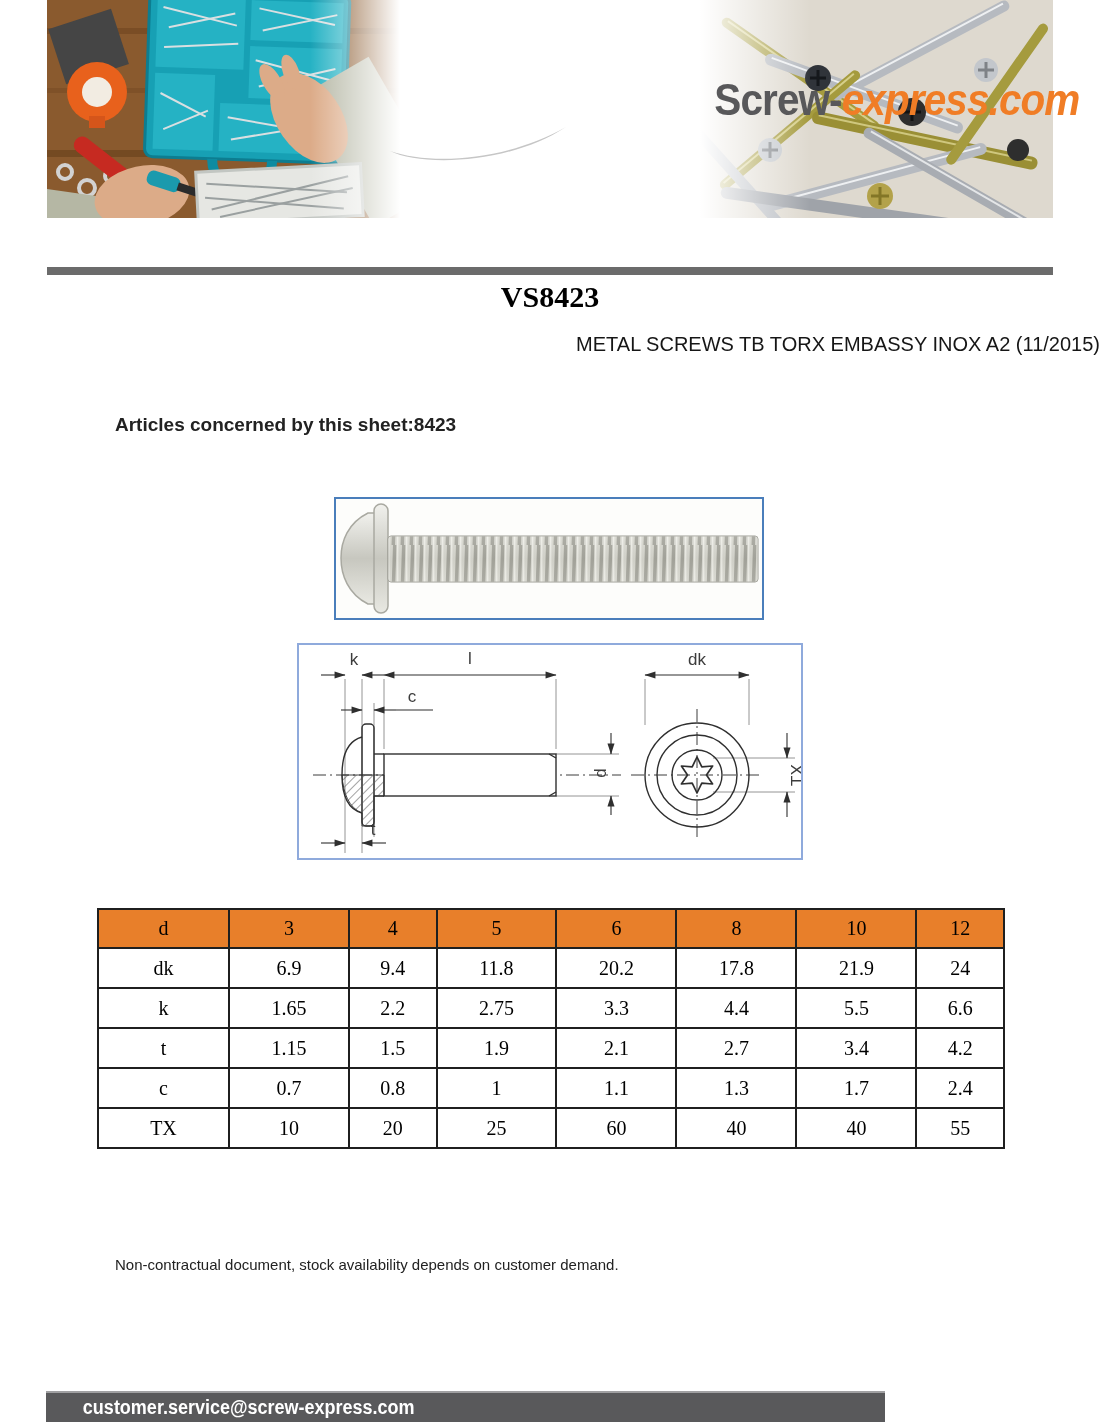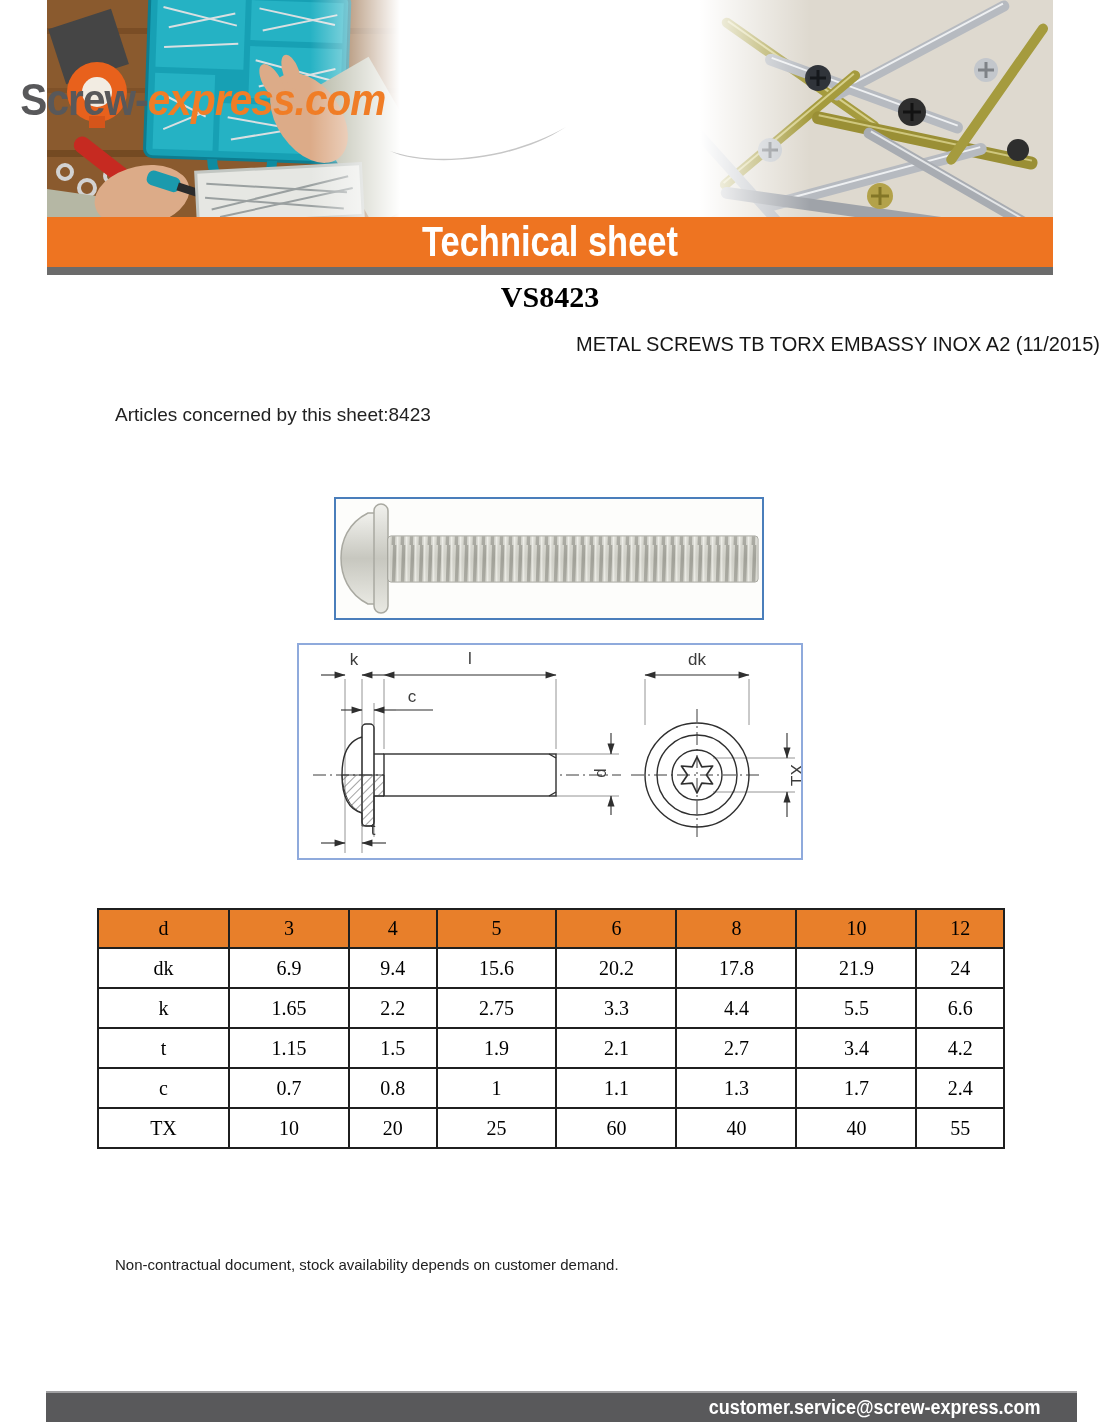--- a/index.html
+++ b/index.html
@@ -6,59 +6,59 @@
   .page{position:relative;width:1100px;height:1422px;background:#ffffff;overflow:hidden;
         font-family:"Liberation Sans",sans-serif;color:#161616;}
 
   
   .hphoto{position:absolute;top:0;height:218px;overflow:hidden;}
   .hphoto svg{display:block;}
   .fade-r{position:absolute;top:0;right:0;width:90px;height:218px;
           background:linear-gradient(to right,rgba(255,255,255,0),#ffffff);}
   .fade-l{position:absolute;top:0;left:0;width:110px;height:218px;
           background:linear-gradient(to left,rgba(255,255,255,0),#ffffff);}
-  .logo{position:absolute;left:0;right:0;top:74px;text-align:left;white-space:nowrap;}
+  .logo{position:absolute;left:0;right:0;top:74px;text-align:right;white-space:nowrap;}
   .logo .inner{display:inline-block;transform:scaleX(.9);transform-origin:center;
                font-size:45px;font-weight:bold;letter-spacing:-1px;}
   .logo .p1{color:#58585a;}
   .logo .p2{color:#f07d26;font-style:italic;}
   .swoosh{position:absolute;left:388px;top:124px;}
 
   
   .banner{position:absolute;left:47px;right:47px;top:217px;height:50px;background:#ee7421;
           text-align:center;color:#ffffff;}
   .banner .inner{display:inline-block;transform:scaleX(.82);transform-origin:center;
                  font-weight:bold;font-size:42px;line-height:50px;letter-spacing:0;}
   .gstrip{position:absolute;left:47px;right:47px;top:267px;height:8px;background:#6b6b6b;}
 
   .code{position:absolute;left:0;right:0;top:280px;text-align:center;
         font-family:"Liberation Serif",serif;font-weight:bold;font-size:30px;color:#000;}
   .subtitle{position:absolute;left:0;right:0;top:333px;text-align:right;
             font-size:20px;color:#161616;}
-  .articles{position:absolute;left:115px;top:404px;font-size:19px;color:#222;}
+  .articles{position:absolute;left:115px;top:414px;font-size:19px;color:#222;font-weight:bold;}
 
   
   .photo-box{position:absolute;left:334px;top:497px;width:426px;height:119px;
              border:2px solid #4a7ebb;background:#fdfdfb;}
   .drawing-box{position:absolute;left:297px;top:643px;width:502px;height:213px;
                border:2px solid #8faadc;background:#ffffff;}
 
   
   table.dims{position:absolute;left:97px;top:908px;width:908px;border-collapse:collapse;
              font-family:"Liberation Serif",serif;font-size:20px;color:#000;text-align:center;}
   table.dims th,table.dims td{border:2px solid #1f1f1f;padding:0;}
   table.dims th{height:37px;background:#e87f2a;font-weight:normal;}
   table.dims td{height:38px;background:#ffffff;}
 
   .footnote{position:absolute;left:115px;top:1256px;font-size:15px;color:#222;}
 
   
-  .footer-bar{position:absolute;left:46px;top:1391px;width:1031px;height:31px;
+  .footer-bar{position:absolute;left:46px;top:1391px;width:839px;height:31px;
               background:#59595b;border-top:2px solid #a0a0a2;box-sizing:border-box;
-              text-align:right;padding-right:36px;}
+              padding-right:36px;}
   .footer-bar a{color:#ffffff;text-decoration:none;display:inline-block;
                 font-weight:bold;font-size:20px;line-height:28px;
                 transform:scaleX(.9);transform-origin:right;}
 
   .dim-label{font-size:17px;fill:#3c3c3c;font-family:"Liberation Sans",sans-serif;}
 </style>
 </head>
 <body>
 
 <div class="page">
@@ -215,23 +215,20 @@
 
   <div class="logo">
     <span class="inner">
       <span class="p1">Screw-</span><span class="p2">express.com</span>
     </span>
   </div>
   <svg class="swoosh" width="180" height="38" viewBox="0 0 180 38">
     <path d="M2,27 C45,42 120,36 178,3 C122,40 34,43 2,27 Z" fill="#c6c6c6"></path>
   </svg>
 
-  <div class="banner">
-    <span class="inner">Technical sheet</span>
-  </div>
   <div class="gstrip"></div>
 
   <div class="code">VS8423</div>
   <div class="subtitle">METAL SCREWS TB TORX EMBASSY INOX A2 (11/2015)</div>
   <div class="articles">Articles concerned by this sheet:8423</div>
 
   <div class="photo-box">
     <svg width="426" height="119" viewBox="0 0 426 119">
       <defs>
         <linearGradient id="metal" x1="0" y1="0" x2="0" y2="1">
@@ -351,21 +348,21 @@
         <th>8</th>
         <th>10</th>
         <th>12</th>
       </tr>
     </thead>
     <tbody>
       <tr>
         <td>dk</td>
         <td>6.9</td>
         <td>9.4</td>
-        <td>15.6</td>
+        <td>11.8</td>
         <td>20.2</td>
         <td>17.8</td>
         <td>21.9</td>
         <td>24</td>
       </tr>
       <tr>
         <td>k</td>
         <td>1.65</td>
         <td>2.2</td>
         <td>2.75</td>

